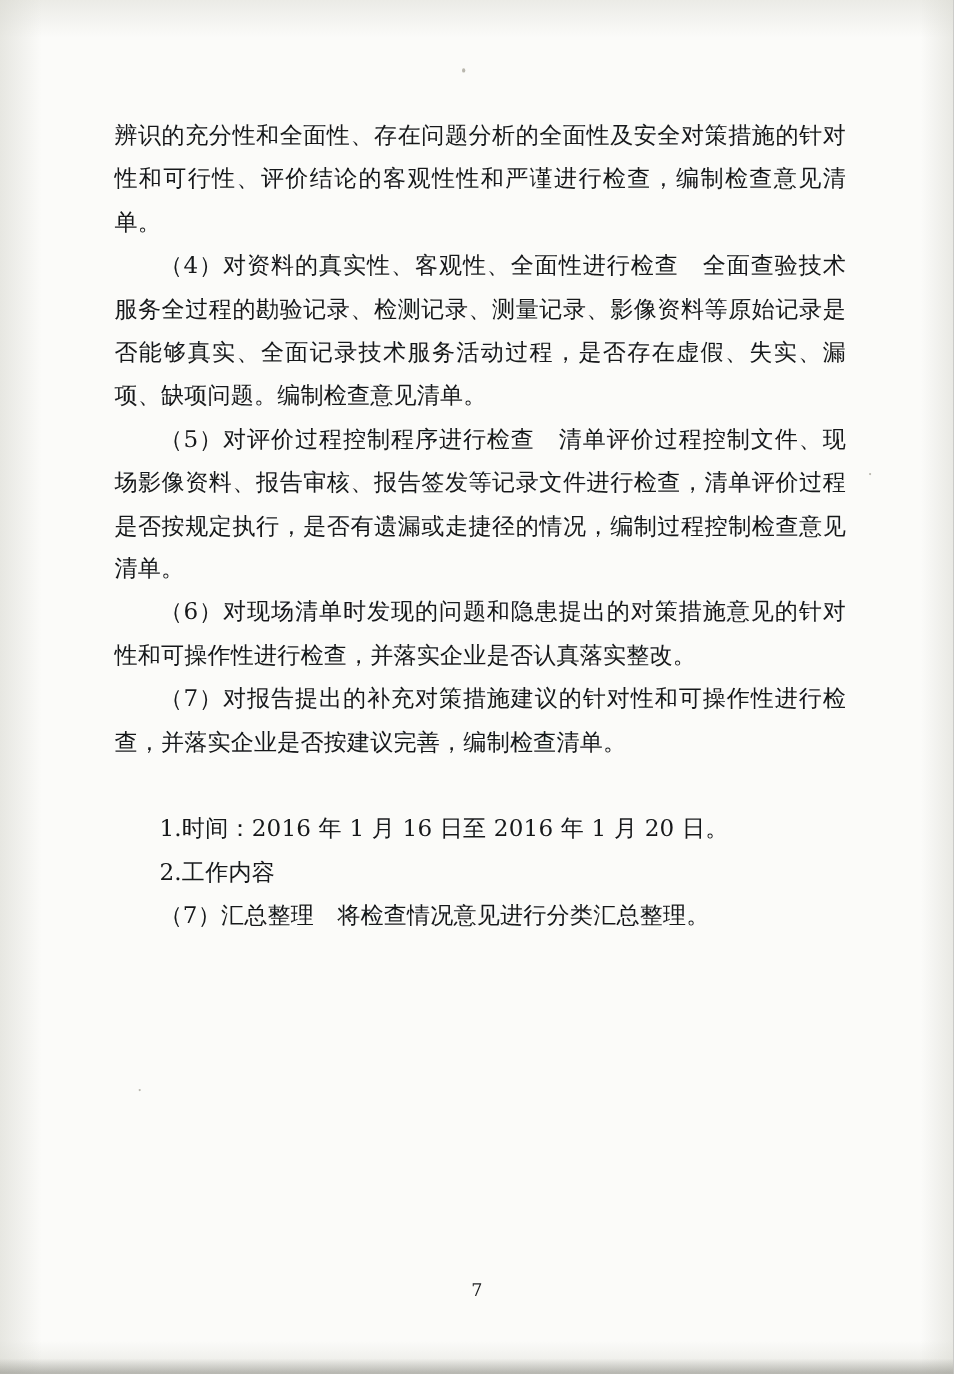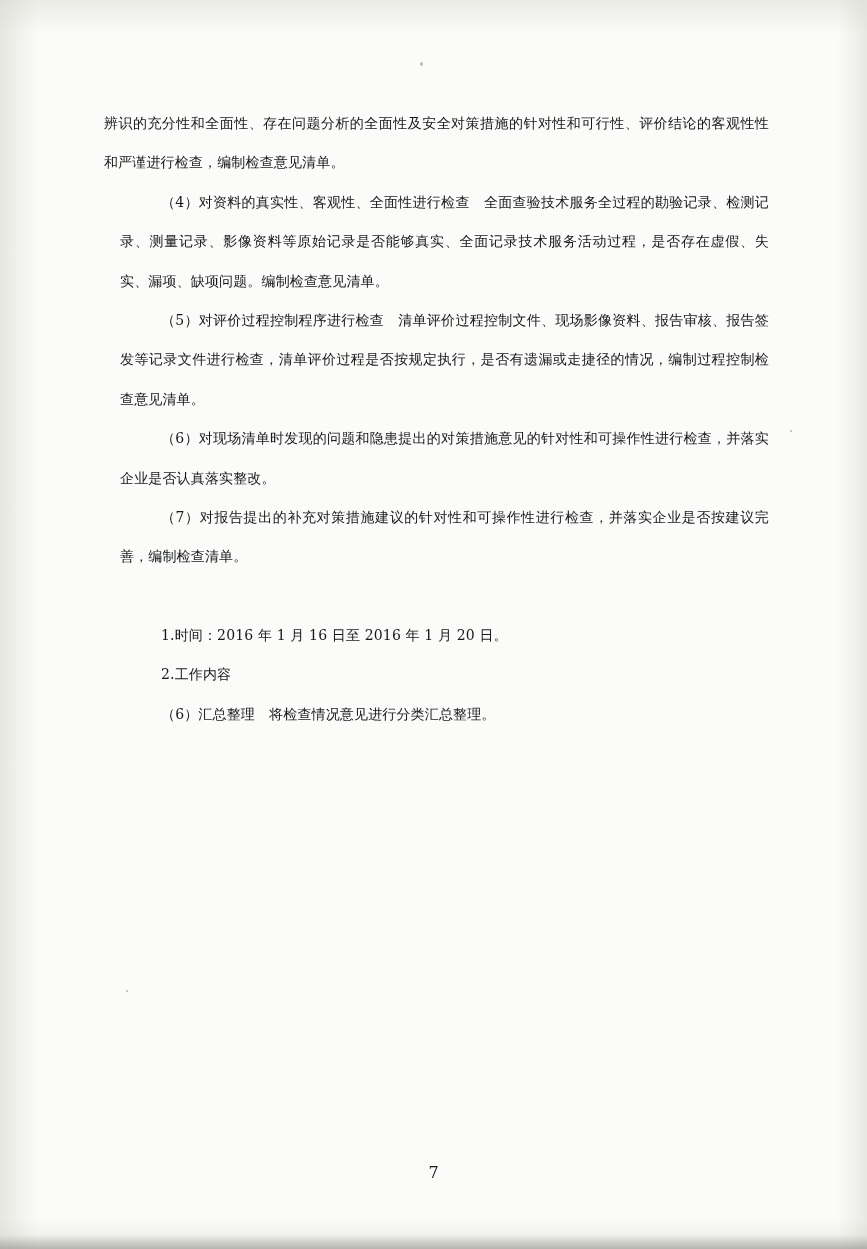--- a/index.html
+++ b/index.html
@@ -32,33 +32,32 @@
     background: #b9b7ae;
     border-radius: 50%;
     pointer-events: none;
   }
   .content {
     position: absolute;
     left: 104px;
     top: 104px;
     width: 665px;
     font-family: "DejaVu Serif", "Liberation Serif", serif;
-    font-size: 14px;
+    font-size: 21px;
     line-height: 39.4px;
     color: #16181a;
     text-align: justify;
     letter-spacing: 0.15px;
   }
   p {
     margin: 0;
     text-indent: 0;
   }
   p.indent {
     text-indent: 41px;
-    margin-left: 16px;
   }
   p.bold {
     font-weight: bold;
     text-indent: 41px;
     letter-spacing: 0.4px;
   }
   p.heading {
     font-weight: bold;
     text-indent: 41px;
     letter-spacing: 1px;
@@ -98,19 +97,19 @@
   <div class="content">
     <p>辨识的充分性和全面性、存在问题分析的全面性及安全对策措施的针对性和可行性、评价结论的客观性性和严谨进行检查，编制检查意见清单。</p>
     <p class="indent">（4）对资料的真实性、客观性、全面性进行检查　全面查验技术服务全过程的勘验记录、检测记录、测量记录、影像资料等原始记录是否能够真实、全面记录技术服务活动过程，是否存在虚假、失实、漏项、缺项问题。编制检查意见清单。</p>
     <p class="indent">（5）对评价过程控制程序进行检查　清单评价过程控制文件、现场影像资料、报告审核、报告签发等记录文件进行检查，清单评价过程是否按规定执行，是否有遗漏或走捷径的情况，编制过程控制检查意见清单。</p>
     <p class="indent">（6）对现场清单时发现的问题和隐患提出的对策措施意见的针对性和可操作性进行检查，并落实企业是否认真落实整改。</p>
     <p class="indent">（7）对报告提出的补充对策措施建议的针对性和可操作性进行检查，并落实企业是否按建议完善，编制检查清单。</p>
     <div class="gap-md"></div>
     <div class="gap-sm"></div>
     <p class="indent">1.时间：2016 年 1 月 16 日至 2016 年 1 月 20 日。</p>
     <p class="indent">2.工作内容</p>
-    <p class="indent">（6）汇总整理　将检查情况意见进行分类汇总整理。</p>
+    <p class="indent">（7）汇总整理　将检查情况意见进行分类汇总整理。</p>
   </div>
 
   <div class="page-number">7</div>
 
   <div class="bottom-edge"></div>
 </div>
 
 </body></html>

